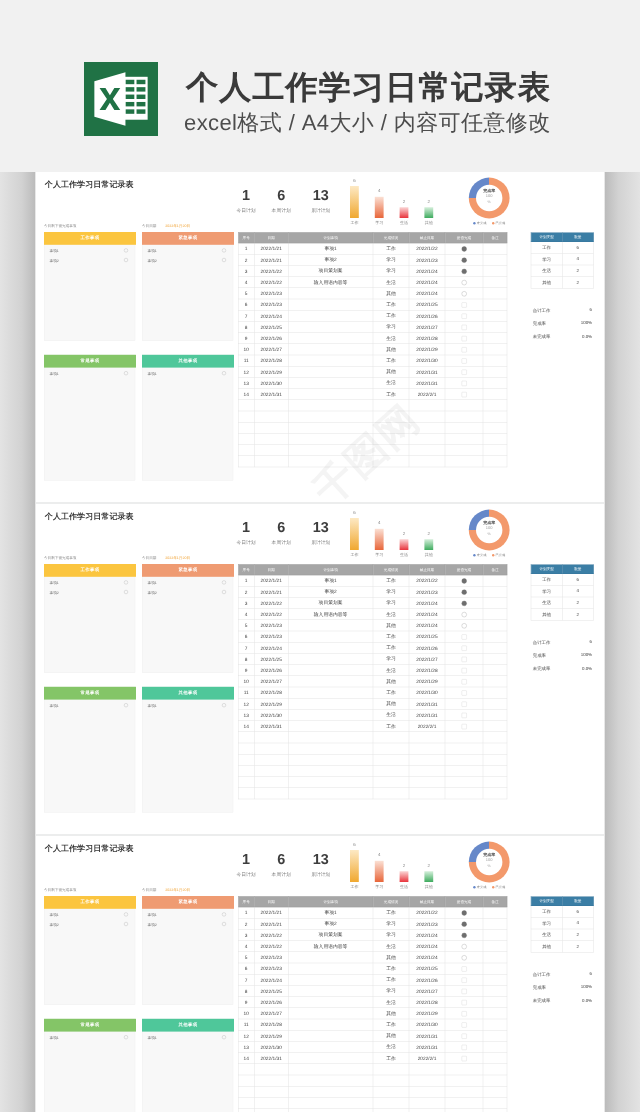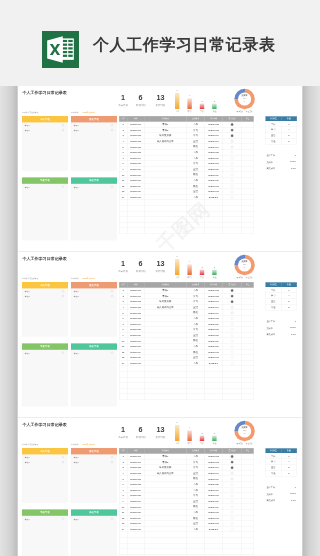--- a/index.html
+++ b/index.html
@@ -100,20 +100,21 @@
           <rect x="56" y="54" width="12" height="6"></rect>
             <rect x="71" y="54" width="12" height="6"></rect>
           <rect x="56" y="64" width="12" height="6"></rect>
             <rect x="71" y="64" width="12" height="6"></rect>
         </g>
         <path d="M14 26 L56 14 L56 86 L14 74 Z" fill="#fff"></path>
         <path d="M21 35 L29 35 L35 45 L41 35 L49 35 L39 50 L49 65 L41 65 L35 55 L29 65 L21 65 L31 50 Z" fill="#207245"></path>
       </svg>
     </div>
     <div class="title">个人工作学习日常记录表</div>
+    <div class="subtitle">excel格式 / A4大小 / 内容可任意修改</div>
   </div>
 
   <div class="stage">
     <div id="sheets">
         <div class="sheet" style="top:0px;height:165px">
           <div class="doc">
             <div class="docTitle">个人工作学习日常记录表</div>
             <div class="statNum" style="left:485px;top:41px">1</div>
             <div class="statLab" style="left:485px;top:89px">今日计划</div>
             <div class="statNum" style="left:573px;top:41px">6</div>

